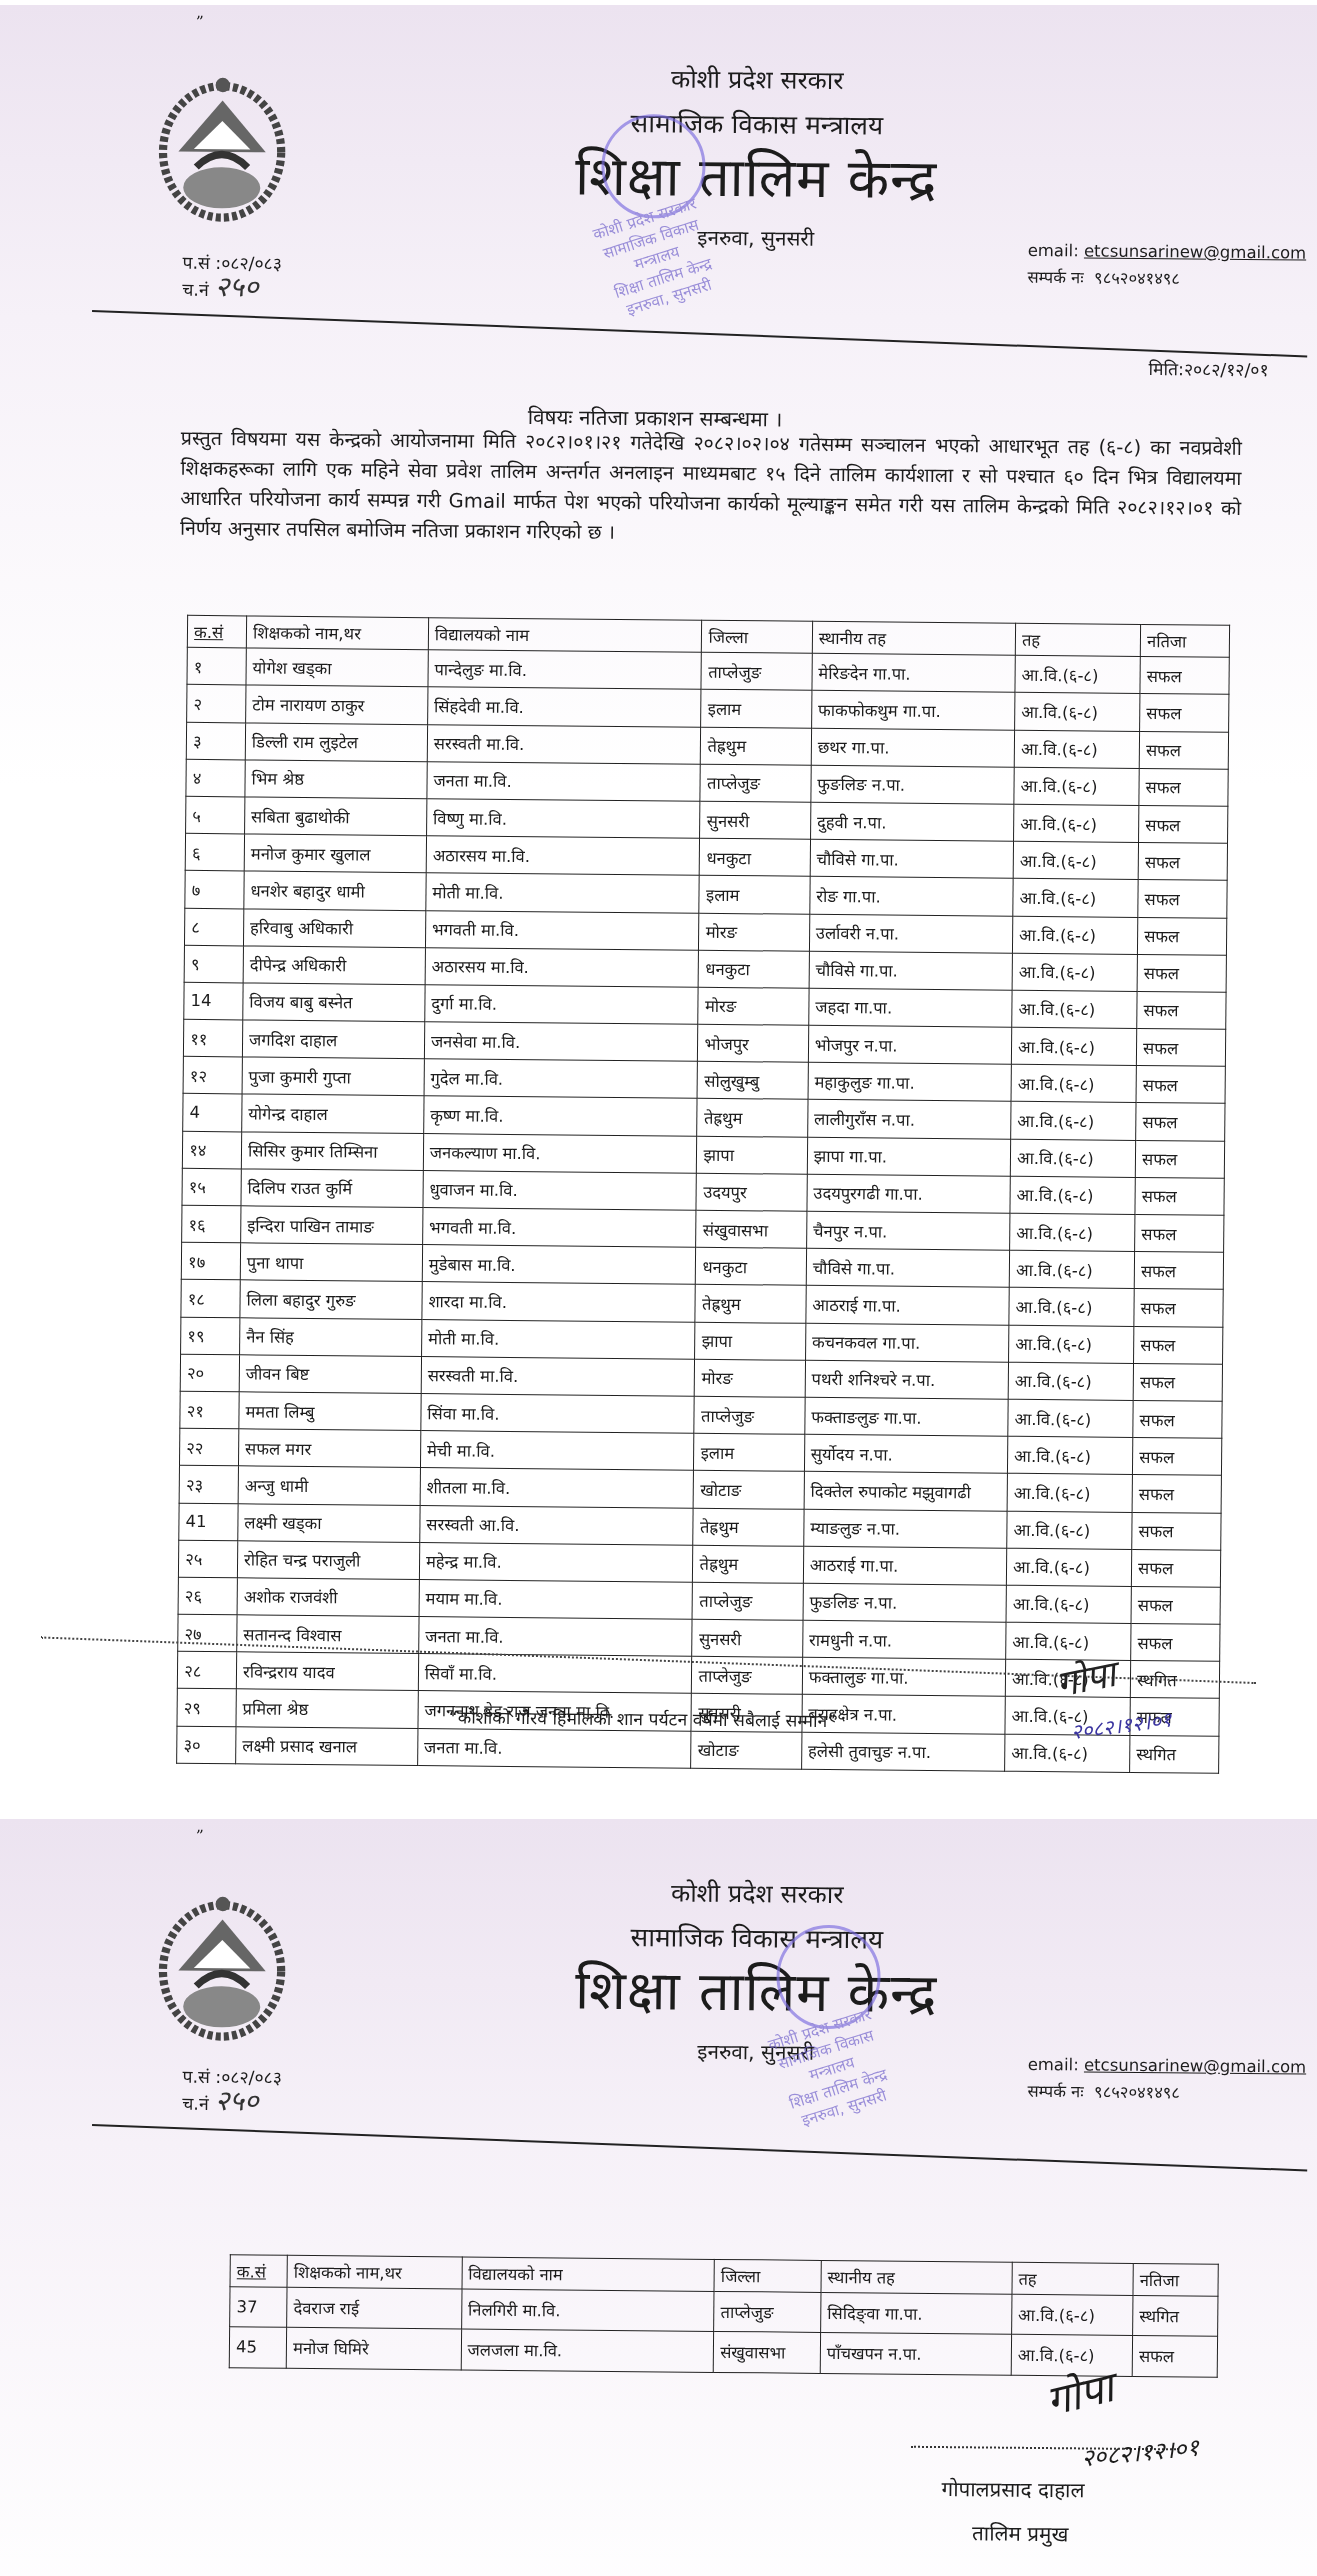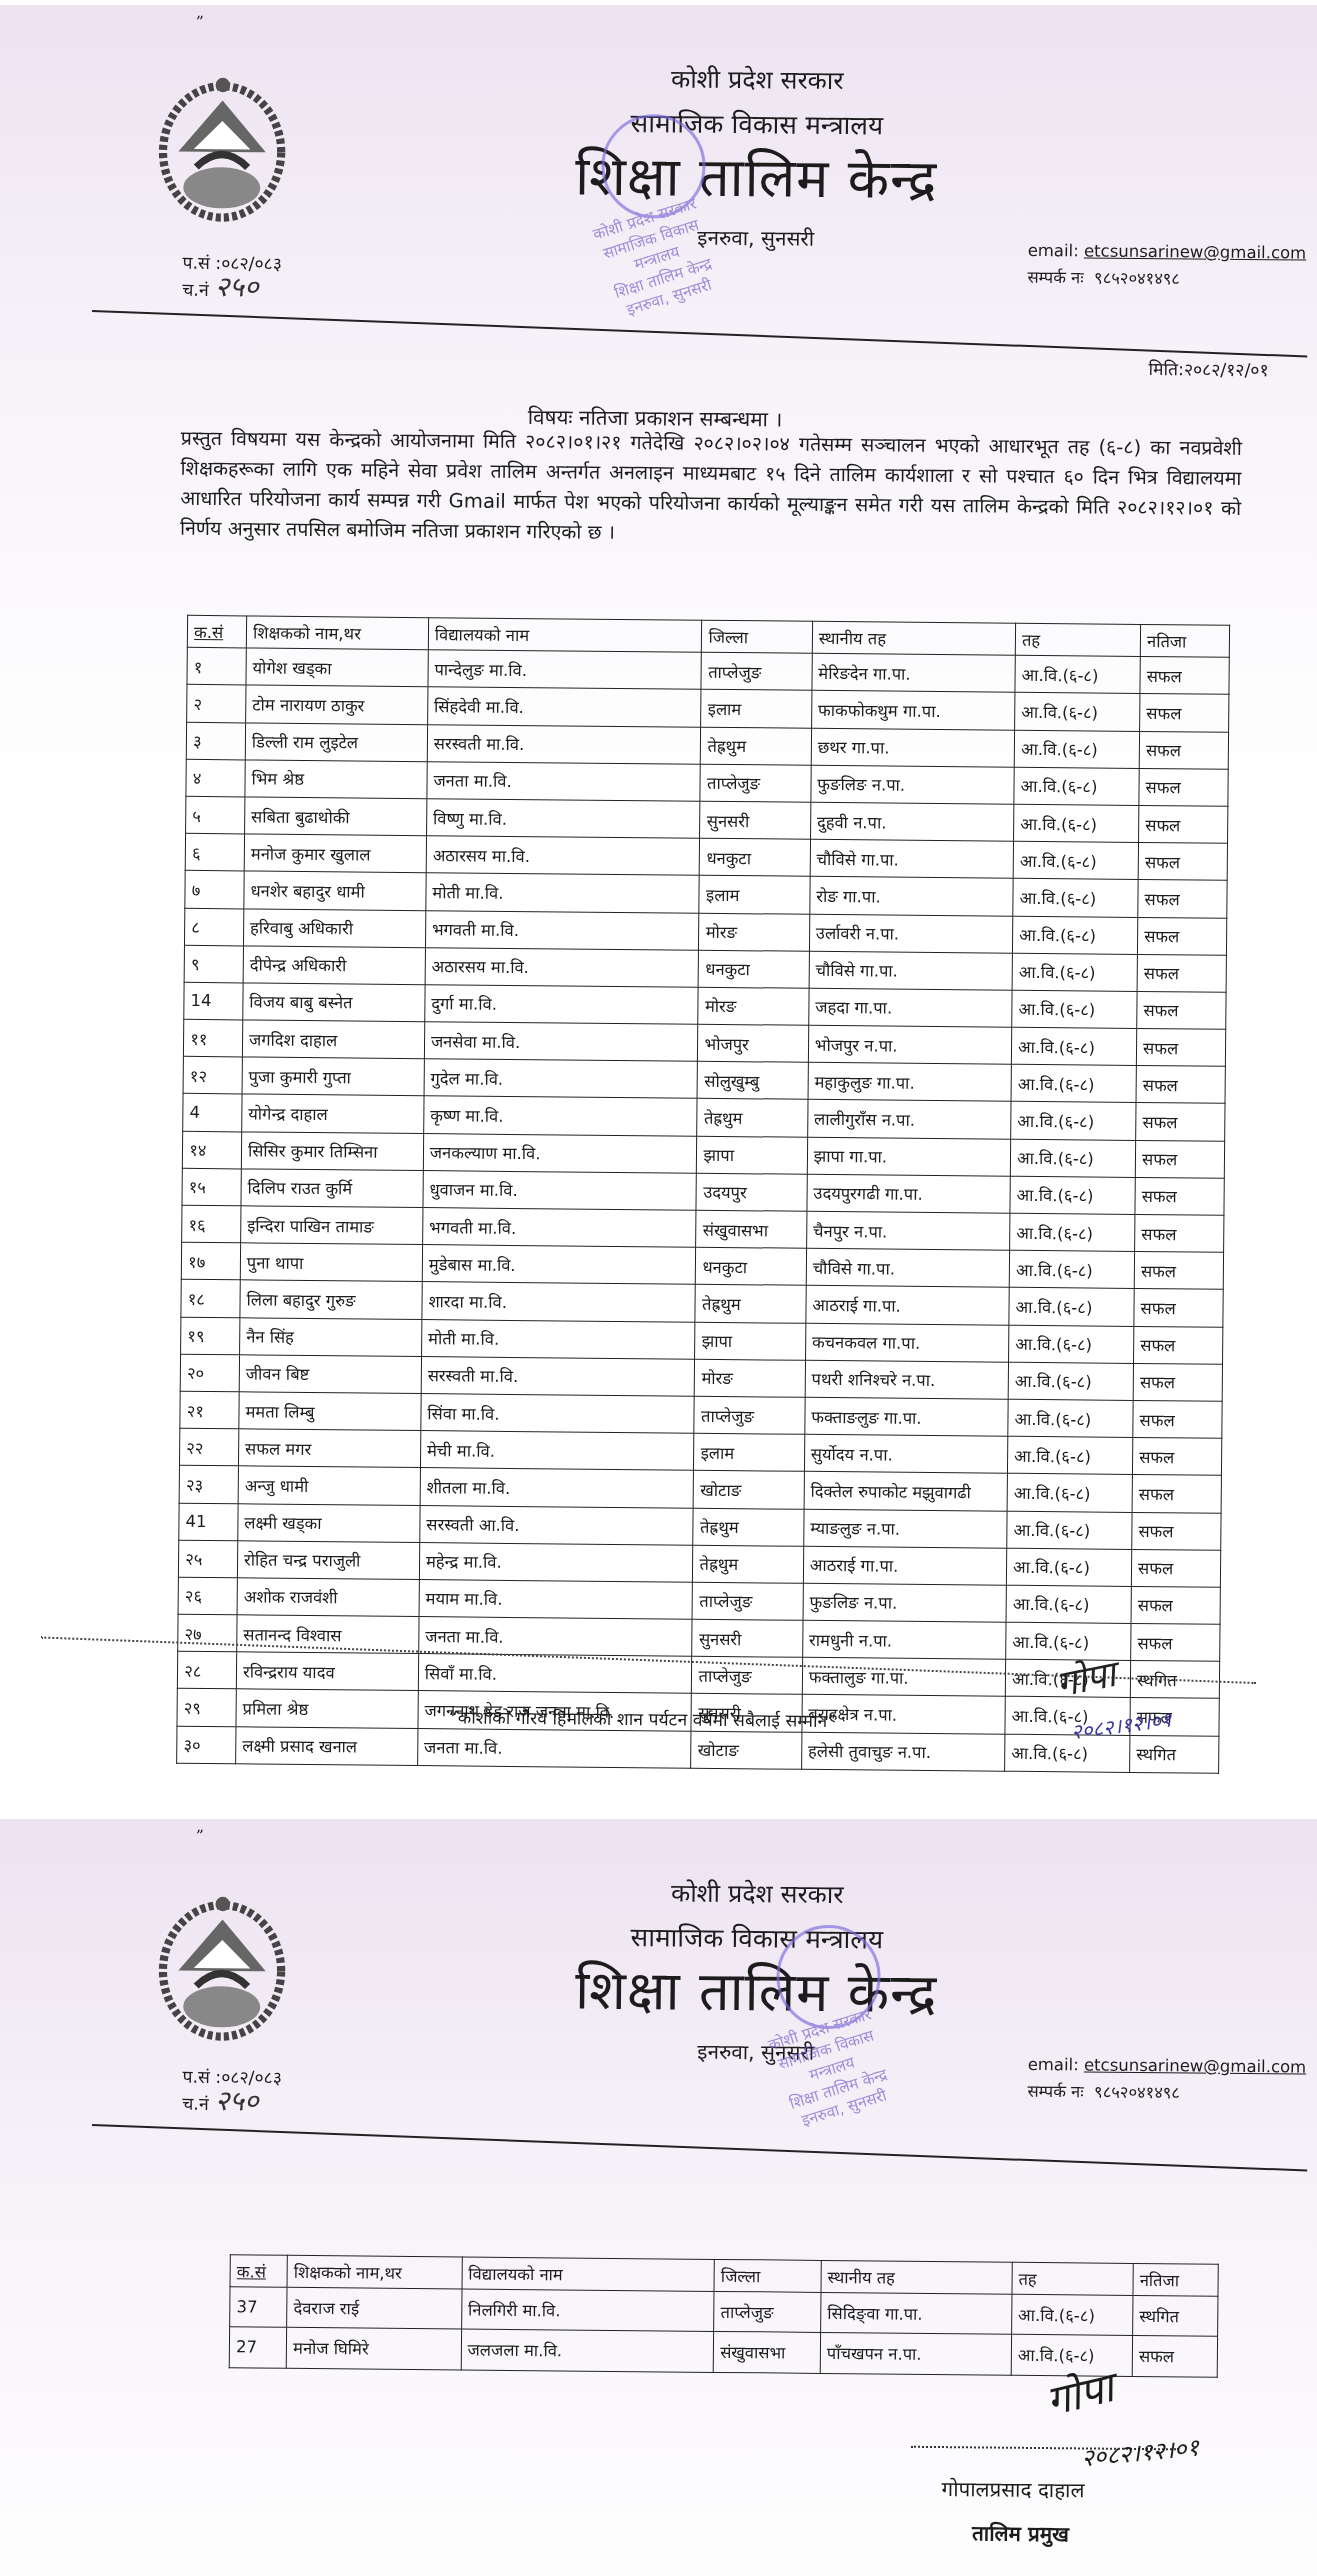--- a/index.html
+++ b/index.html
@@ -85,21 +85,21 @@
 
   .signature { position: absolute; font-family: "DejaVu Serif", serif; font-style: italic; color: #222; }
   .p1 .signature { left: 1072px; top: 1638px; font-size: 36px; transform: rotate(-12deg); }
   .p1 .sign-date { position: absolute; left: 1087px; top: 1695px; font-size: 20.6px; font-style: italic; color: #3b35a0; transform: rotate(-8deg); font-family: "DejaVu Serif", serif; }
 
   .p2 .sign-block { position: absolute; left: 917px; top: 556px; width: 392px; }
   .p2 .sign-block .sig { font-family: "DejaVu Serif", serif; font-style: italic; font-size: 41px; position: absolute; left: 134px; top: -20.6px; transform: rotate(-14deg); }
   .p2 .sign-block .dots { position: absolute; left: 0; top: 62px; width: 268px; border-top: 2.6px dotted #333; }
   .p2 .sign-block .sdate { position: absolute; left: 170px; top: 49px; font-family: "DejaVu Serif", serif; font-style: italic; font-size: 24px; transform: rotate(-6deg); }
   .p2 .sign-block .sname { position: absolute; left: 31px; top: 90px; font-size: 20.6px; }
-  .p2 .sign-block .srole { position: absolute; left: 62px; top: 134px; font-size: 20.6px; font-weight: bold; }
+  .p2 .sign-block .srole { position: absolute; left: 62px; top: 134px; font-size: 20.6px; }
 </style>
 </head>
 <body>
 
 <div class="page p1">
   <div class="page-inner">
     <div class="quote-mark">”</div>
 
     <div class="emblem">
       <svg viewBox="0 0 290 310" width="149" height="160">
@@ -494,21 +494,21 @@
           <tr>
             <td>37</td>
             <td>देवराज राई</td>
             <td>निलगिरी मा.वि.</td>
             <td>ताप्लेजुङ</td>
             <td>सिदिङ्वा गा.पा.</td>
             <td>आ.वि.(६-८)</td>
             <td>स्थगित</td>
           </tr>
           <tr>
-            <td>27</td>
+            <td>45</td>
             <td>मनोज घिमिरे</td>
             <td>जलजला मा.वि.</td>
             <td>संखुवासभा</td>
             <td>पाँचखपन न.पा.</td>
             <td>आ.वि.(६-८)</td>
             <td>सफल</td>
           </tr>
         </tbody>
     </table>
 

